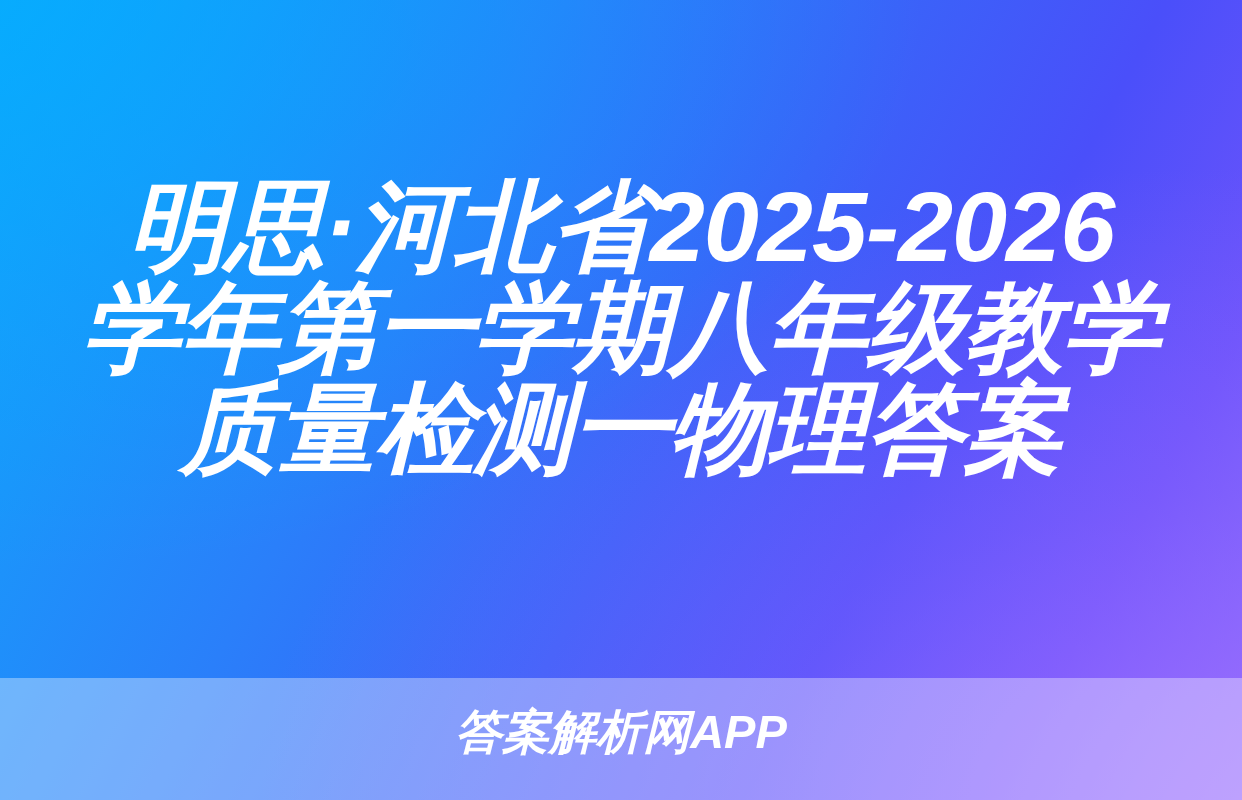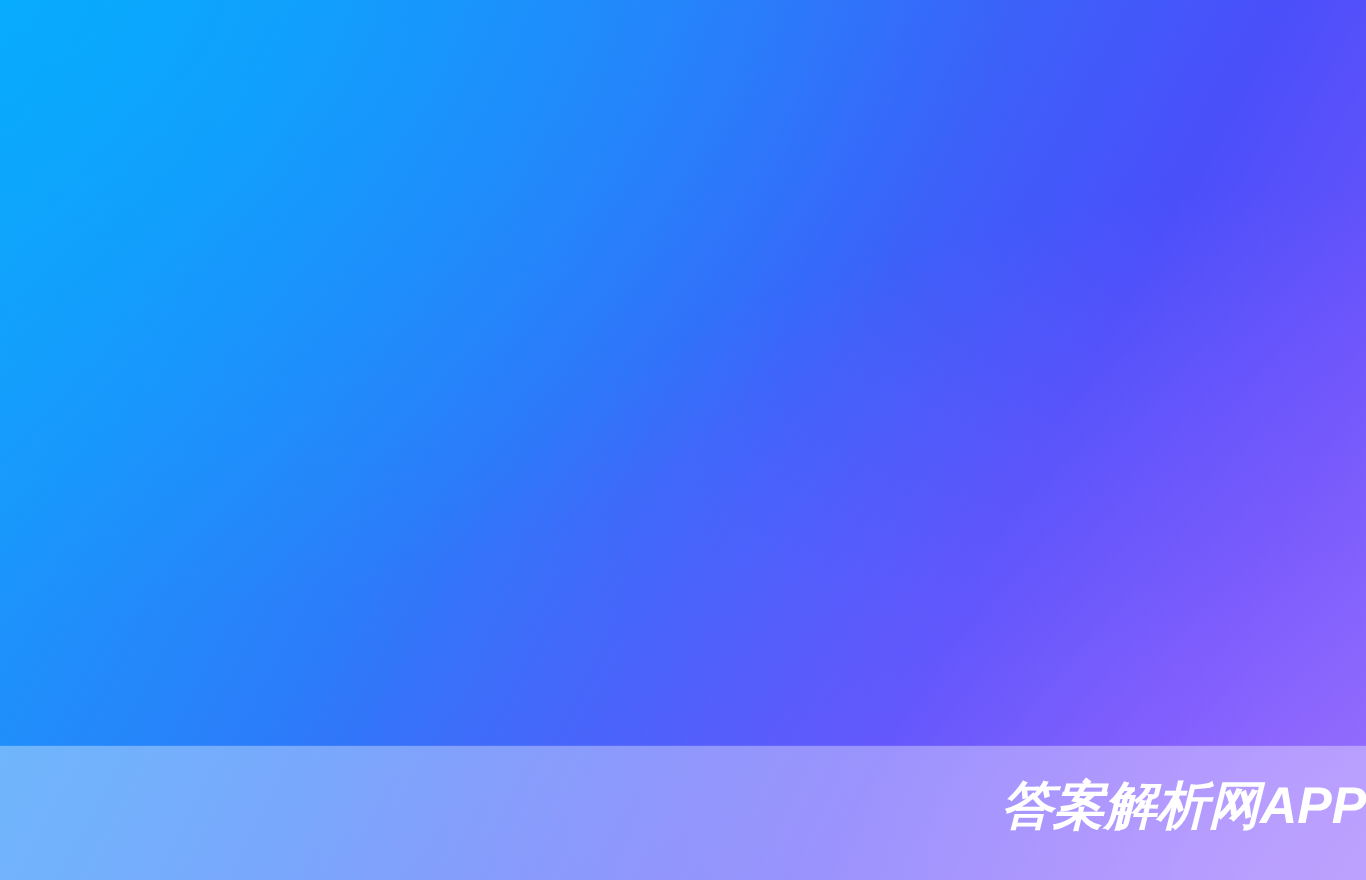--- a/index.html
+++ b/index.html
@@ -76,41 +76,46 @@
     background: rgba(255,255,255,0.355);
     pointer-events: none;
   }
 
   
   #watermark {
     position: absolute;
     left: 0;
     right: 0;
     top: 706px;
-    text-align: right;
+    text-align: center;
   }
   #watermark-text {
     display: inline-block;
     color: #ffffff;
     font-size: 47px;
     line-height: 52px;
     font-weight: 700;
     font-style: italic;
     letter-spacing: 0px;
     white-space: nowrap;
   }
 </style>
 </head>
 <body>
 
 <div id="stage">
 
   <div id="tint-tl"></div>
   <div id="tint-br"></div>
 
+  <div id="title-block">
+    <span class="title-line">明思·河北省2025-2026</span>
+    <span class="title-line">学年第一学期八年级教学</span>
+    <span class="title-line">质量检测一物理答案</span>
+  </div>
 
   <div id="bottom-band"></div>
 
   <div id="watermark">
     <span id="watermark-text">答案解析网APP</span>
   </div>
 
 </div>
 
 </body></html>

